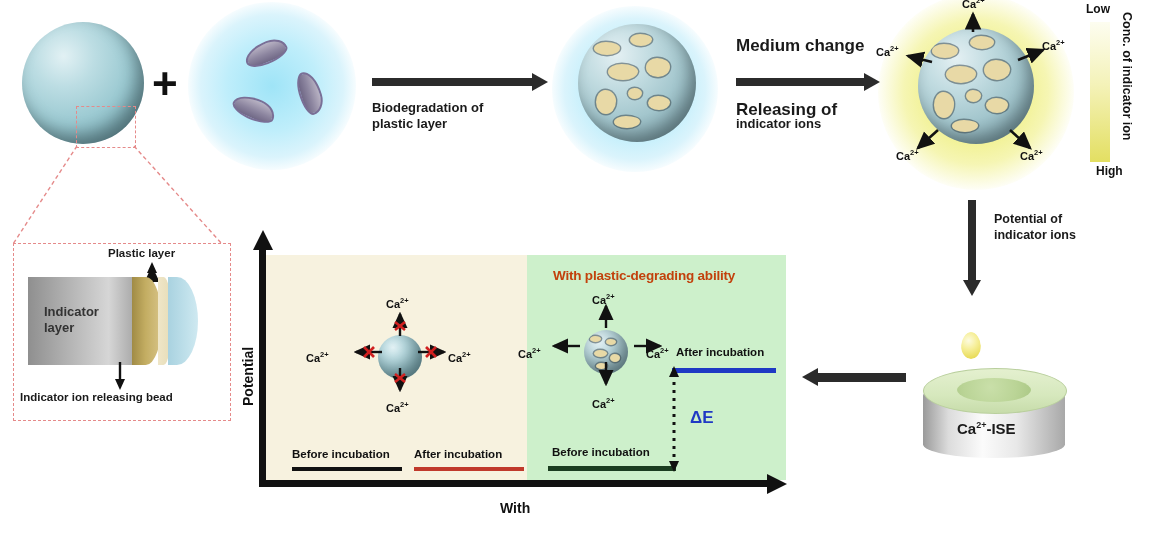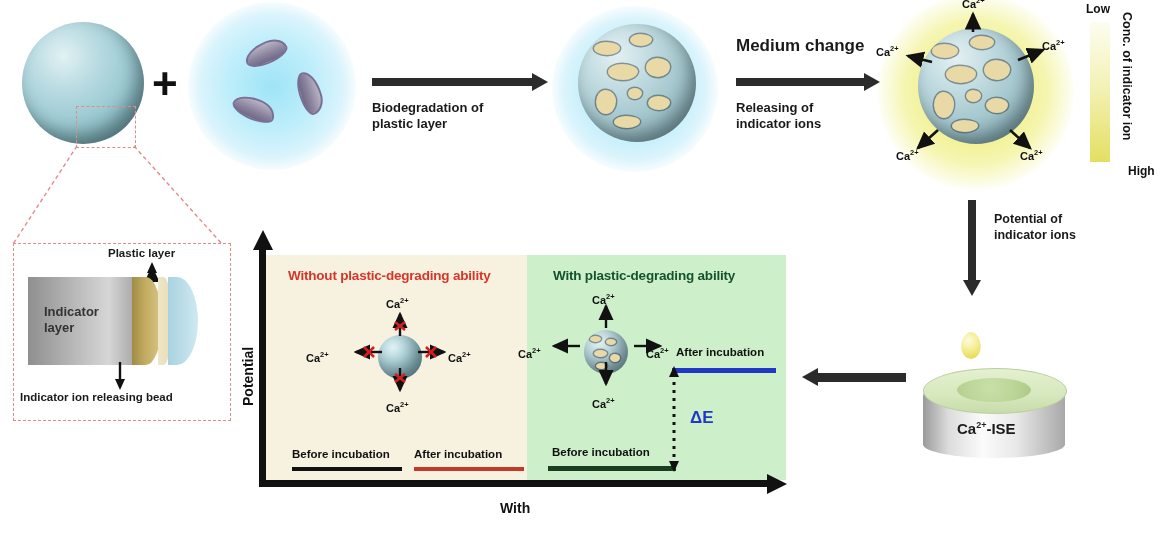--- a/index.html
+++ b/index.html
@@ -125,21 +125,21 @@
     <div class="patch" style="left:68px;top:34px;width:24px;height:19px;"></div>
     <div class="patch" style="left:18px;top:66px;width:20px;height:24px;"></div>
     <div class="patch" style="left:50px;top:64px;width:14px;height:11px;"></div>
     <div class="patch" style="left:70px;top:72px;width:22px;height:14px;"></div>
     <div class="patch" style="left:36px;top:92px;width:26px;height:12px;"></div>
   </div>
 
   <div class="lbl" style="left:736px;top:36px;font-size:17px;">Medium change</div>
   <div class="arr-shaft" style="left:736px;top:78px;width:128px;height:8px;"></div>
   <div class="arr-head-r" style="left:864px;top:73px;"></div>
-  <div class="lbl" style="left:736px;top:100px;font-size:13px;">Releasing of</div>
+  <div class="lbl" style="left:736px;top:100px;font-size:17px;">Releasing of</div>
   <div class="lbl" style="left:736px;top:116px;font-size:13px;">indicator ions</div>
 
   <div class="abs glow-yellow" style="left:878px;top:-6px;width:196px;height:196px;"></div>
   <div class="abs bead-porous" style="left:918px;top:28px;width:116px;height:116px;">
     <div class="patch" style="left:14px;top:16px;width:26px;height:14px;"></div>
     <div class="patch" style="left:52px;top:8px;width:24px;height:13px;"></div>
     <div class="patch" style="left:28px;top:38px;width:30px;height:17px;"></div>
     <div class="patch" style="left:66px;top:32px;width:26px;height:20px;"></div>
     <div class="patch" style="left:16px;top:64px;width:20px;height:26px;"></div>
     <div class="patch" style="left:48px;top:62px;width:15px;height:12px;"></div>
@@ -161,21 +161,21 @@
     <line x1="58" y1="130" x2="38" y2="148" stroke="#111" stroke-width="2.6" marker-end="url(#ah)"></line>
     <line x1="130" y1="130" x2="150" y2="148" stroke="#111" stroke-width="2.6" marker-end="url(#ah)"></line>
   </svg>
   <div class="ion" style="left:876px;top:44px;">Ca<sup>2+</sup></div>
   <div class="ion" style="left:1042px;top:38px;">Ca<sup>2+</sup></div>
   <div class="ion" style="left:896px;top:148px;">Ca<sup>2+</sup></div>
   <div class="ion" style="left:1020px;top:148px;">Ca<sup>2+</sup></div>
 
   <div class="cbar-t" style="left:1086px;top:2px;">Low</div>
   <div class="cbar" style="left:1090px;top:22px;width:20px;height:140px;"></div>
-  <div class="cbar-t" style="left:1128px;top:164px;">High</div>
+  <div class="cbar-t" style="left:1096px;top:164px;">High</div>
   <div class="cbar-lbl" style="left:1134px;top:12px;">Conc. of indicator ion</div>
 
   <div class="arr-shaft" style="left:968px;top:200px;width:8px;height:82px;"></div>
   <div class="arr-head-d" style="left:963px;top:280px;"></div>
   <div class="lbl" style="left:994px;top:212px;font-size:12.5px;">Potential of</div>
   <div class="lbl" style="left:994px;top:228px;font-size:12.5px;">indicator ions</div>
 
   <div class="insetbox" style="left:13px;top:243px;width:216px;height:176px;"></div>
   <div class="lbl" style="left:108px;top:247px;font-size:11.5px;">Plastic layer</div>
   <svg class="abs" style="left:140px;top:262px;width:24px;height:34px;">
@@ -205,21 +205,20 @@
   <svg class="abs" style="left:252px;top:230px;width:22px;height:22px;">
     <path d="M11,0 L21,20 L1,20 z" fill="#111"></path>
   </svg>
   <div class="axis" style="left:259px;top:480px;width:508px;height:7px;"></div>
   <svg class="abs" style="left:765px;top:474px;width:22px;height:20px;">
     <path d="M22,10 L2,20 L2,0 z" fill="#111"></path>
   </svg>
   <div class="axlabel ylabel" style="left:240px;top:406px;">Potential</div>
   <div class="axlabel" style="left:500px;top:500px;">With</div>
 
-  <div class="panel-title" style="left:288px;top:268px;color:#d8352a;">Without plastic-degrading ability</div>
 
   <div class="abs bead bead-intact" style="left:378px;top:335px;width:44px;height:44px;"></div>
   <div class="ion" style="left:386px;top:296px;">Ca<sup>2+</sup></div>
   <div class="ion" style="left:386px;top:400px;">Ca<sup>2+</sup></div>
   <div class="ion" style="left:306px;top:350px;">Ca<sup>2+</sup></div>
   <div class="ion" style="left:448px;top:350px;">Ca<sup>2+</sup></div>
   <svg class="abs" style="left:300px;top:292px;width:170px;height:120px;">
     <defs>
         <marker id="ah2" markerWidth="7" markerHeight="7" refX="6" refY="3.2" orient="auto">
       <path d="M0,0 L7,3.2 L0,6.4 z" fill="#111"></path>
@@ -239,21 +238,21 @@
       <line x1="126" y1="55" x2="136" y2="65"></line>
         <line x1="136" y1="55" x2="126" y2="65"></line>
     </g>
   </svg>
 
   <div class="legtxt" style="left:292px;top:448px;">Before incubation</div>
   <div class="legline" style="left:292px;top:467px;width:110px;background:#111;"></div>
   <div class="legtxt" style="left:414px;top:448px;">After incubation</div>
   <div class="legline" style="left:414px;top:467px;width:110px;background:#c0392b;"></div>
 
-  <div class="panel-title" style="left:553px;top:268px;color:#14532d;">With plastic-degrading ability</div>
+  <div class="panel-title" style="left:553px;top:268px;color:#c2410c;">With plastic-degrading ability</div>
 
   <div class="abs bead-porous" style="left:584px;top:330px;width:44px;height:44px;">
     <div class="patch" style="left:6px;top:6px;width:11px;height:6px;"></div>
     <div class="patch" style="left:22px;top:9px;width:10px;height:6px;"></div>
     <div class="patch" style="left:10px;top:20px;width:13px;height:7px;"></div>
     <div class="patch" style="left:26px;top:24px;width:10px;height:8px;"></div>
     <div class="patch" style="left:12px;top:33px;width:11px;height:6px;"></div>
   </div>
   <div class="ion" style="left:592px;top:292px;">Ca<sup>2+</sup></div>
   <div class="ion" style="left:592px;top:396px;">Ca<sup>2+</sup></div>

